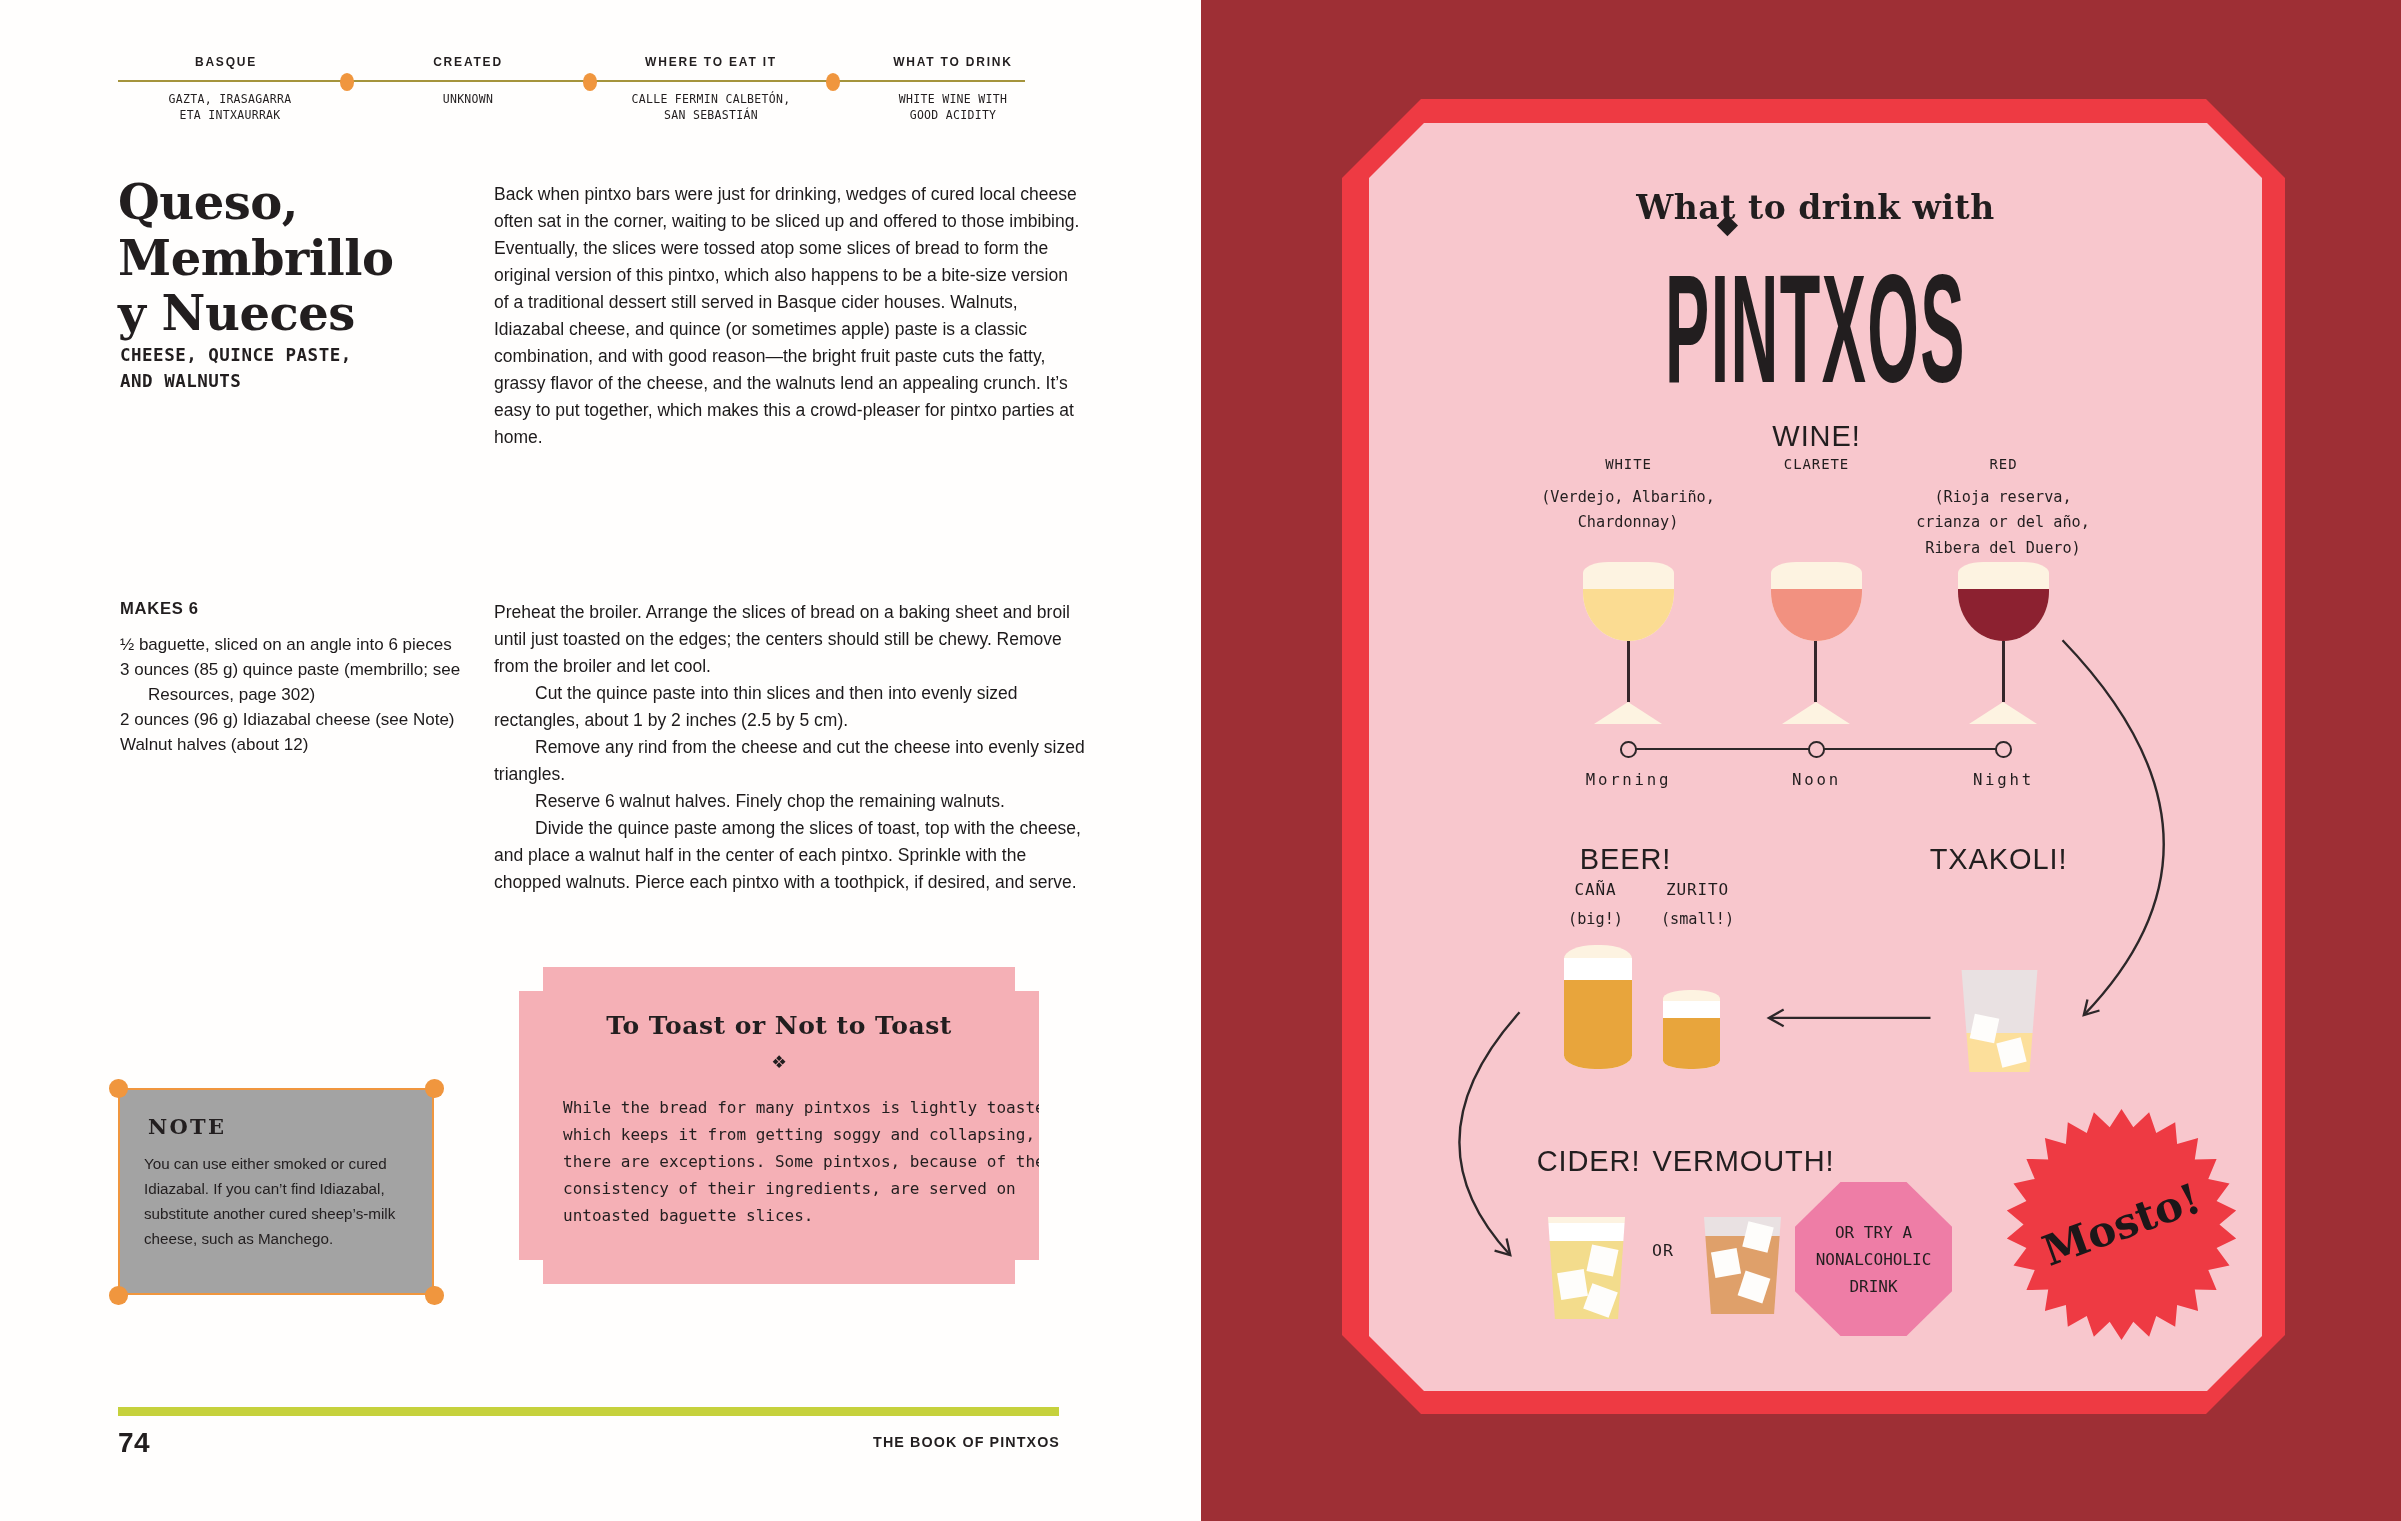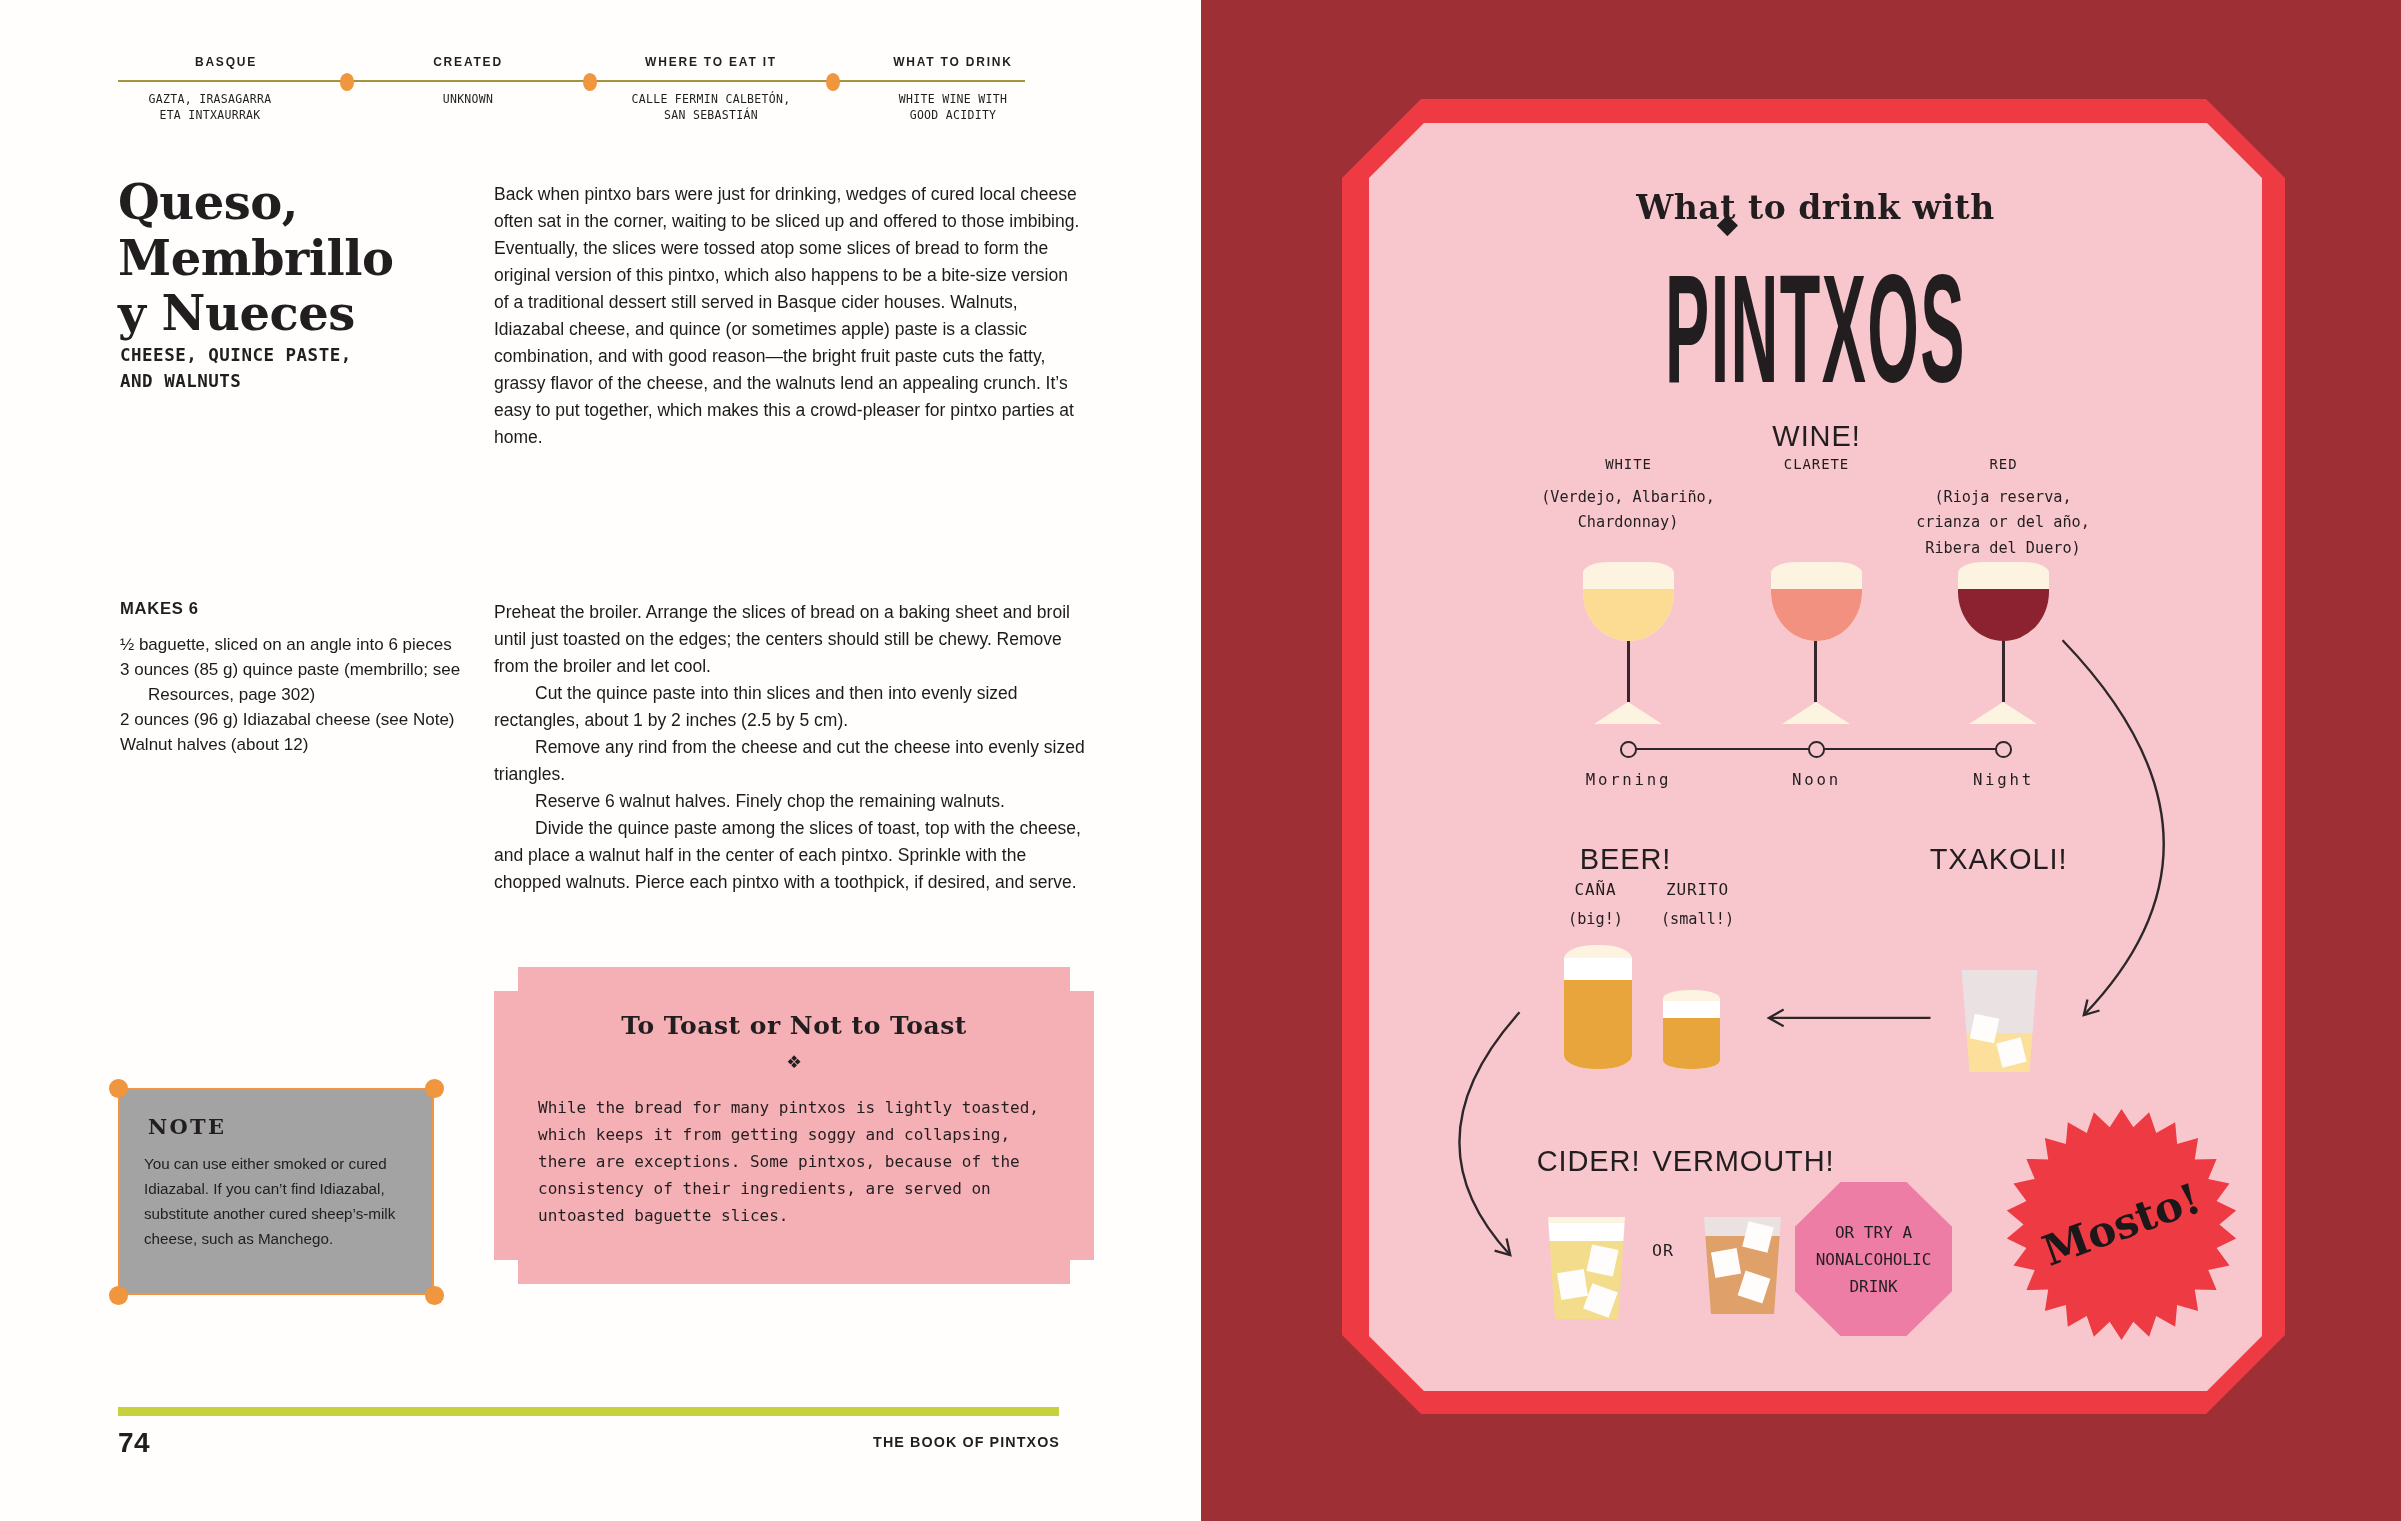--- a/index.html
+++ b/index.html
@@ -88,21 +88,21 @@
     <div class="abs hdr-line" style="left:118px;top:80px;width:907px"></div>
     <div class="abs hdr-dot" style="left:340px;top:73px"></div>
     <div class="abs hdr-dot" style="left:583px;top:73px"></div>
     <div class="abs hdr-dot" style="left:826px;top:73px"></div>
 
     <div class="abs hdr-label" style="left:115px;top:55px">BASQUE</div>
     <div class="abs hdr-label" style="left:357px;top:55px">CREATED</div>
     <div class="abs hdr-label" style="left:600px;top:55px">WHERE TO EAT IT</div>
     <div class="abs hdr-label" style="left:842px;top:55px">WHAT TO DRINK</div>
 
-    <div class="abs hdr-value pre" style="left:90px;top:92px">GAZTA, IRASAGARRA
+    <div class="abs hdr-value pre" style="left:110px;top:92px">GAZTA, IRASAGARRA
 ETA INTXAURRAK</div>
     <div class="abs hdr-value pre" style="left:348px;top:92px">UNKNOWN</div>
     <div class="abs hdr-value pre" style="left:591px;top:92px">CALLE FERMIN CALBETÓN,
 SAN SEBASTIÁN</div>
     <div class="abs hdr-value pre" style="left:833px;top:92px">WHITE WINE WITH
 GOOD ACIDITY</div>
   </div>
 
   <h1 class="abs recipe-title pre" style="left:118px;top:175px;width:416px">Queso,
 Membrillo
@@ -121,21 +121,21 @@
   </ul>
 
   <div class="abs bodytext method" style="left:494px;top:599px;width:591px">
     <p>Preheat the broiler. Arrange the slices of bread on a baking sheet and broil until just toasted on the edges; the centers should still be chewy. Remove from the broiler and let cool.</p>
     <p class="ind">Cut the quince paste into thin slices and then into evenly sized rectangles, about 1 by 2 inches (2.5 by 5 cm).</p>
     <p class="ind">Remove any rind from the cheese and cut the cheese into evenly sized triangles.</p>
     <p class="ind">Reserve 6 walnut halves. Finely chop the remaining walnuts.</p>
     <p class="ind">Divide the quince paste among the slices of toast, top with the cheese, and place a walnut half in the center of each pintxo. Sprinkle with the chopped walnuts. Pierce each pintxo with a toothpick, if desired, and serve.</p>
   </div>
 
-  <div class="abs toast-box" style="left:494px;top:967px;width:600px;height:317px">
+  <div class="abs toast-box" style="left:519px;top:967px;width:520px;height:317px">
     <div class="abs toast-title ctr" style="left:0;top:44px;width:100%">To Toast or Not to Toast</div>
     <div class="abs ctr" style="left:0;top:85px;width:100%;font-size:17.5px">❖</div>
     <p class="abs toast-body" style="left:44px;top:127px;width:503px">While the bread for many pintxos is lightly toasted, which keeps it from getting soggy and collapsing, there are exceptions. Some pintxos, because of the consistency of their ingredients, are served on untoasted baguette slices.</p>
   </div>
 
   <div class="abs note-box" style="left:118px;top:1088px;width:316px;height:207px">
     <div class="note-title" style="position:absolute;left:28px;top:24px">NOTE</div>
     <p class="note-body" style="position:absolute;left:24px;top:61px;width:263px">You can use either smoked or cured Idiazabal. If you can’t find Idiazabal, substitute another cured sheep’s-milk cheese, such as Manchego.</p>
   </div>
   <div class="abs note-dot" style="left:109px;top:1079px"></div>

